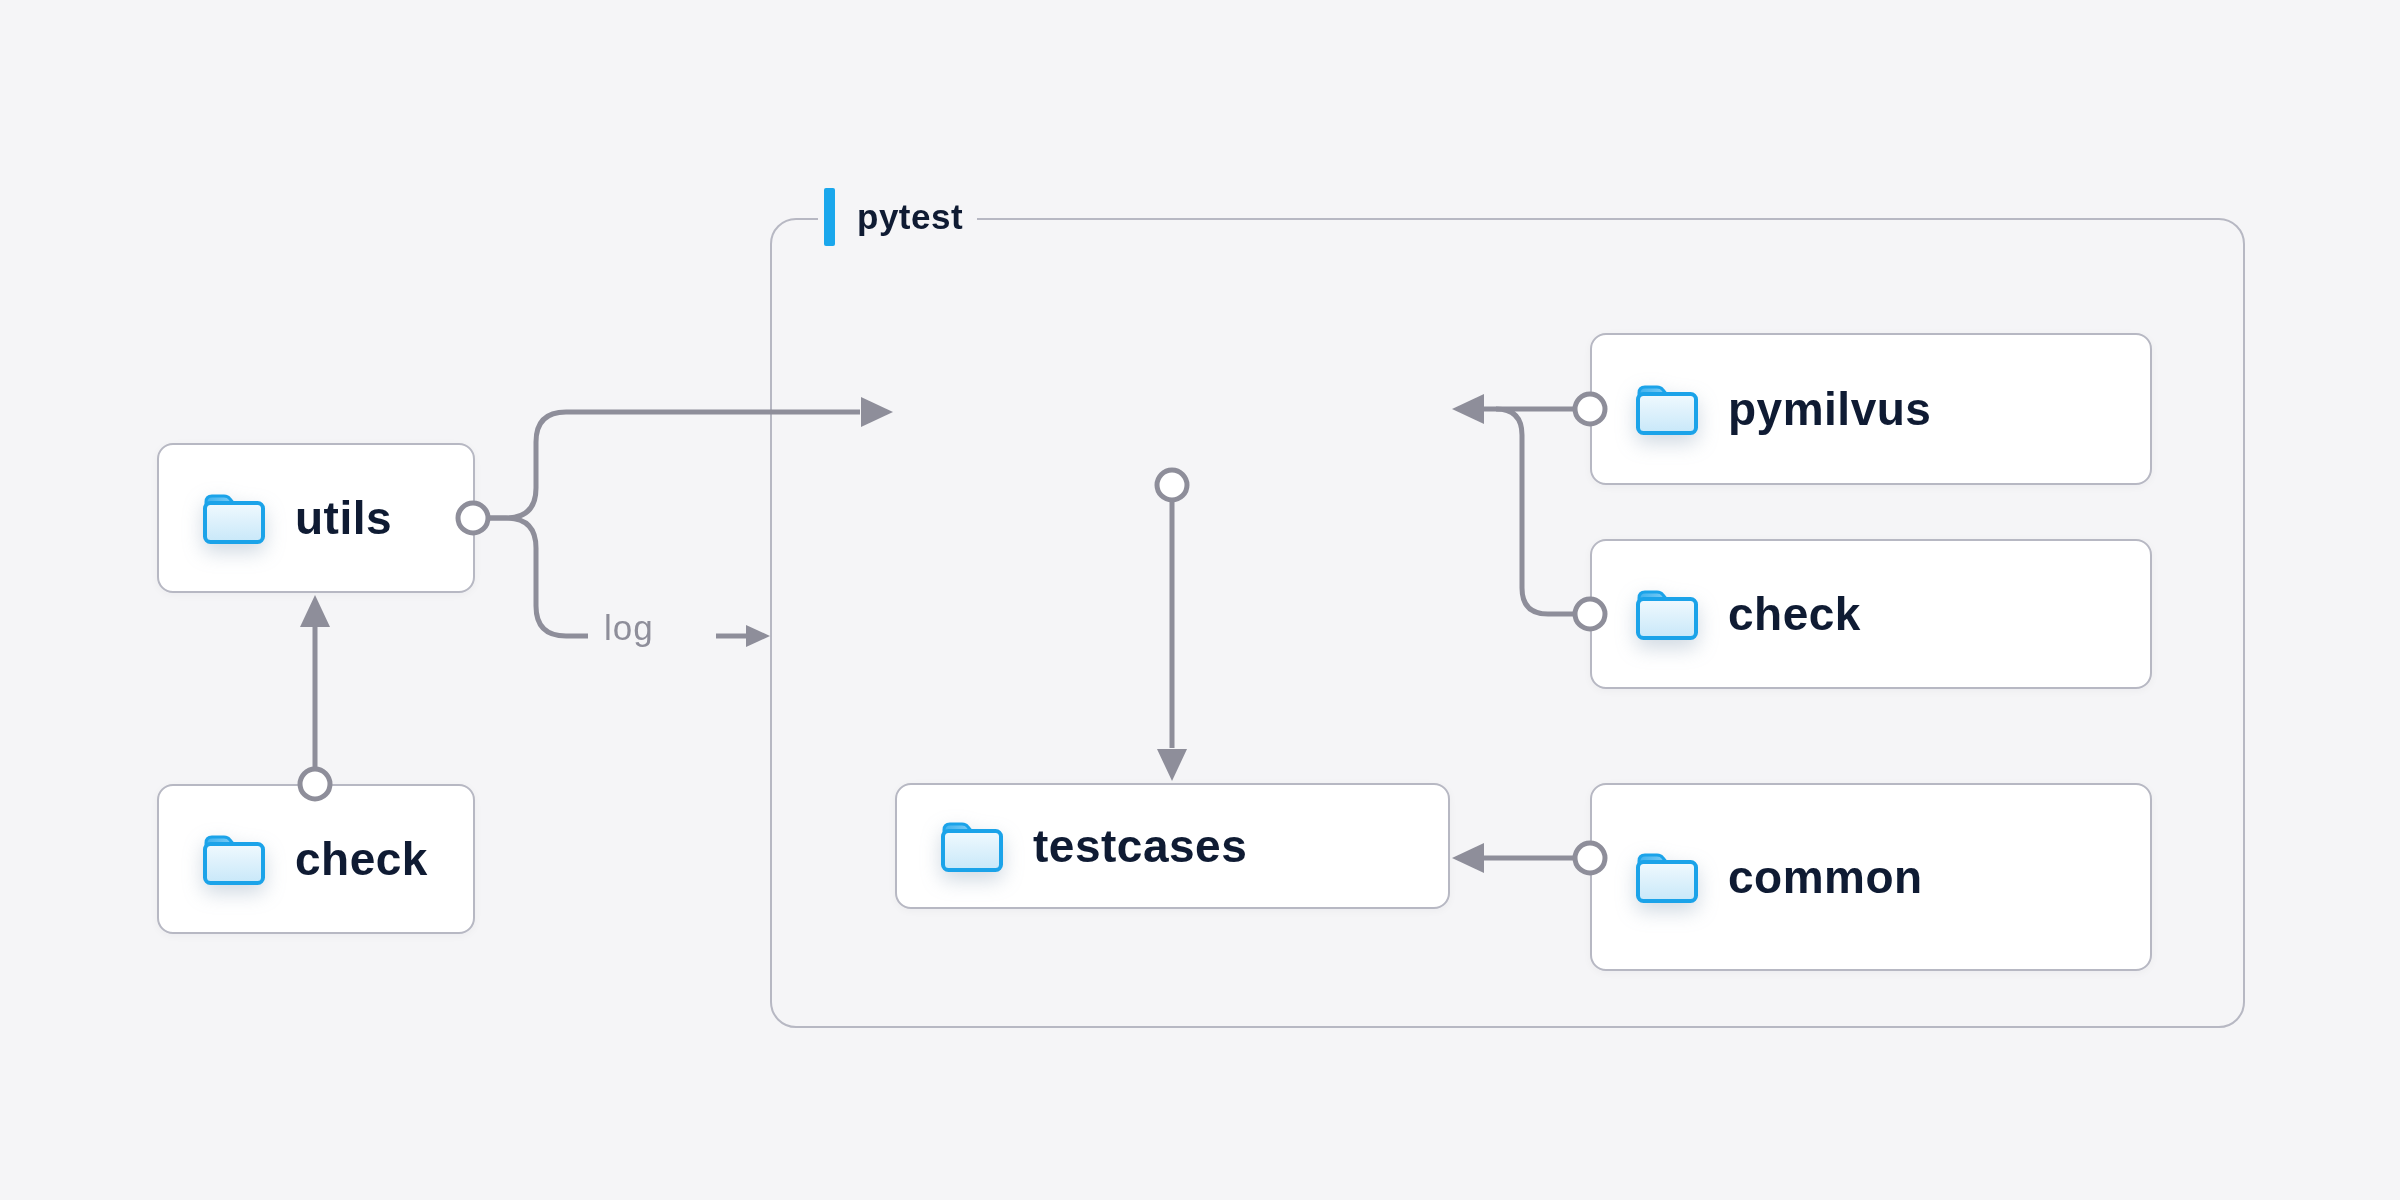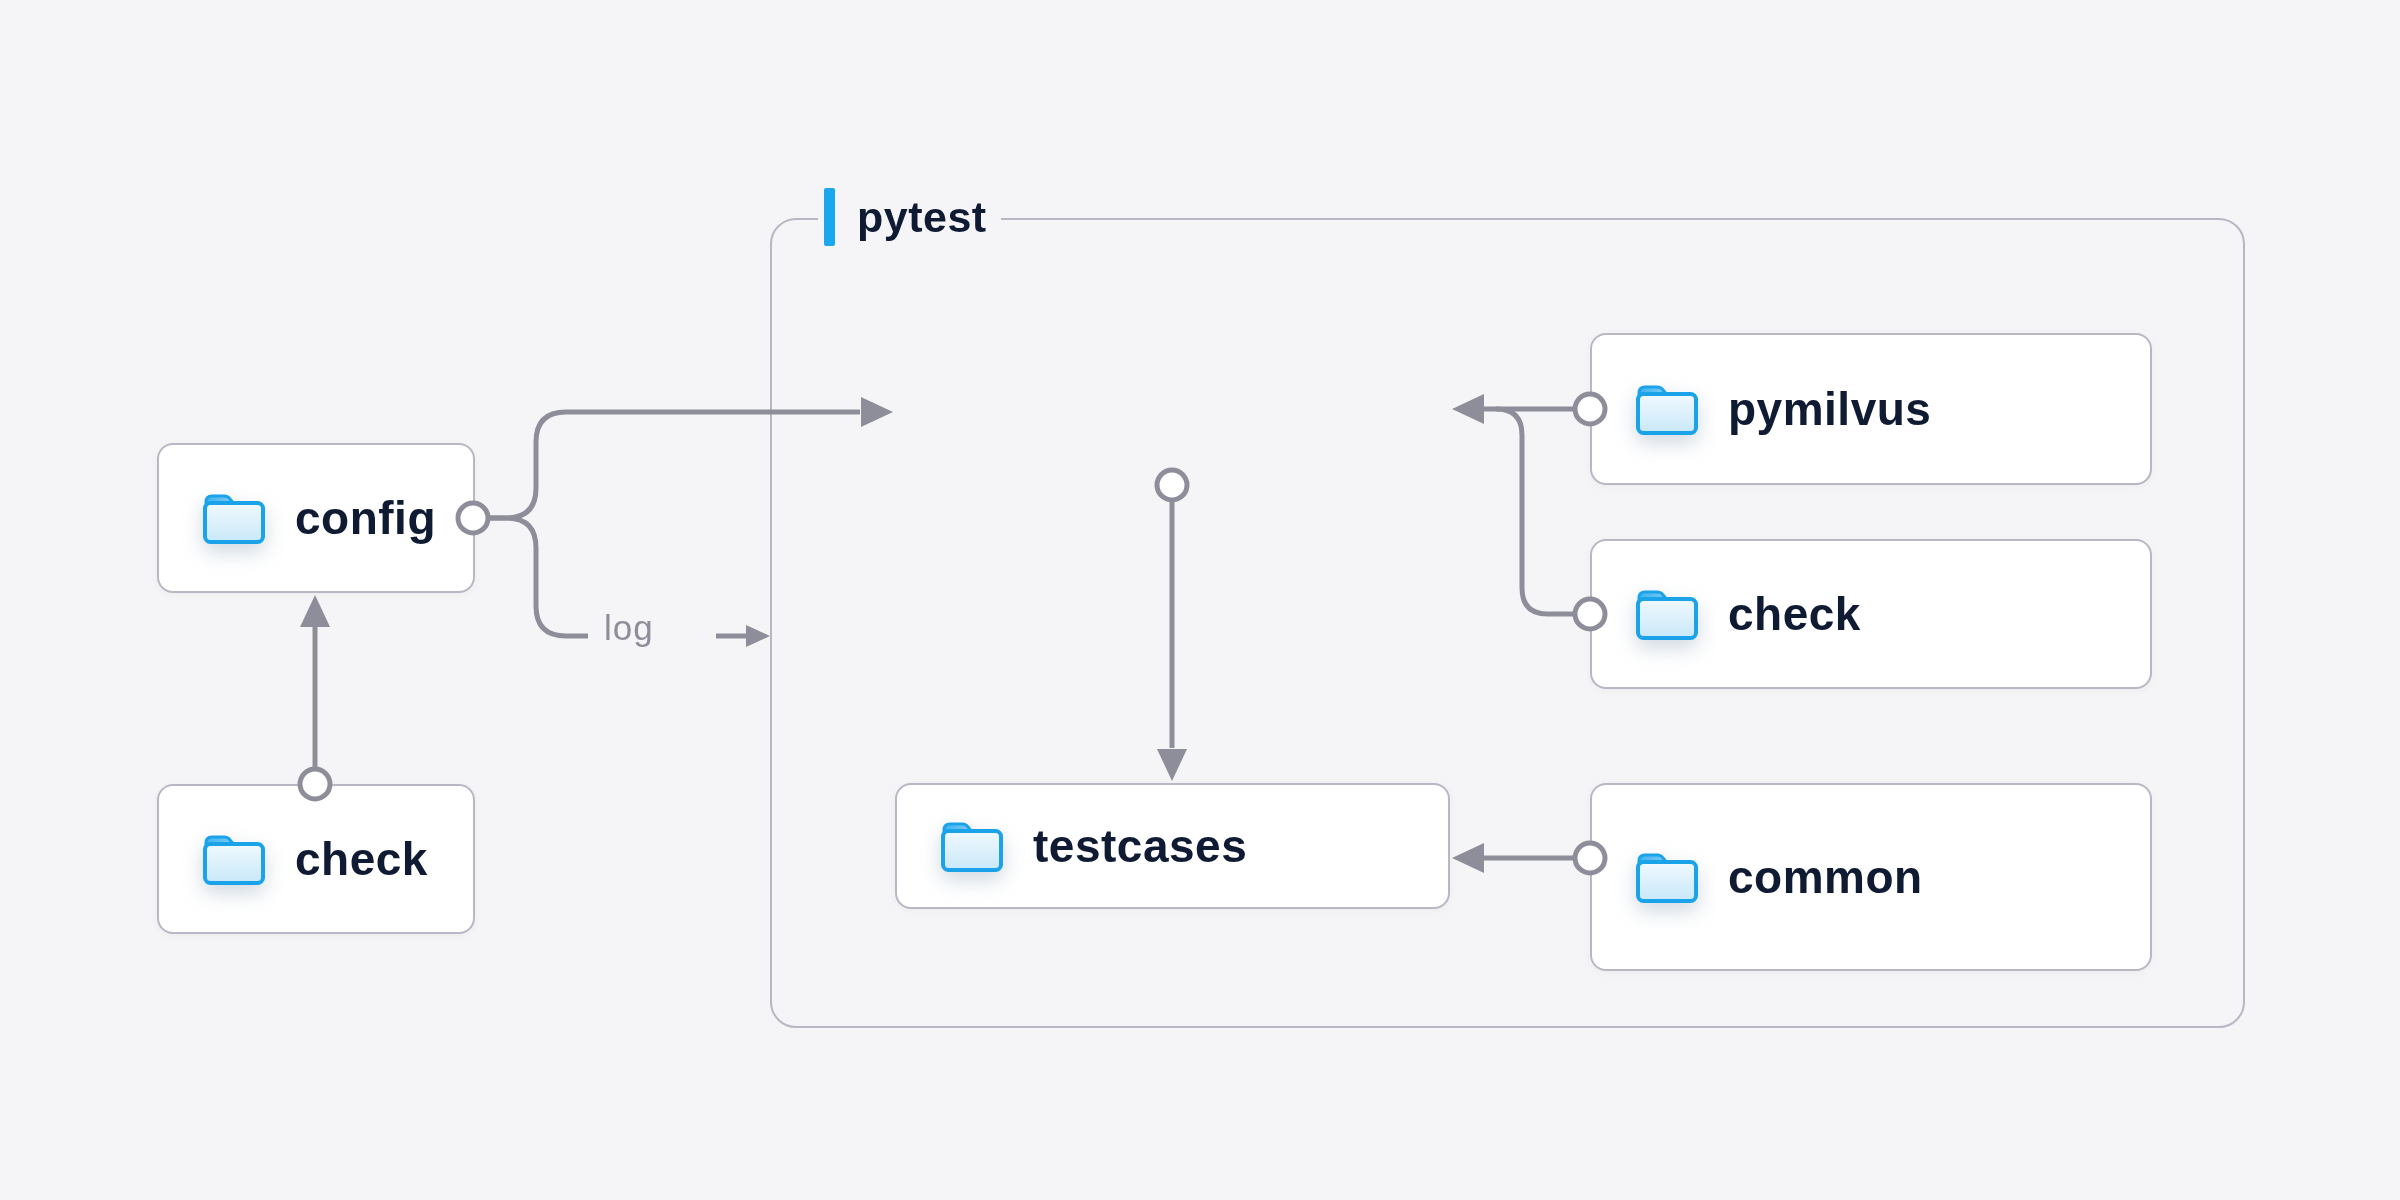--- a/index.html
+++ b/index.html
@@ -33,21 +33,21 @@
     height:62px;
   }
   .accent-bar{
     display:inline-block;
     width:11px;height:58px;
     background:var(--accent);
     border-radius:2px;
     margin-right:22px;
   }
   .group-label-text{
-    font-size:43px;
+    font-size:35px;
     font-weight:600;
     color:var(--ink);
     letter-spacing:0.5px;
   }
   .node{
     position:absolute;
     background:var(--boxbg);
     border:2px solid var(--border);
     border-radius:16px;
     display:flex;align-items:center;
@@ -107,21 +107,21 @@
               <stop offset="1" stop-color="#7fccf4"></stop>
     </linearGradient>
     <linearGradient id="fg0b" x1="0" y1="0" x2="0" y2="1">
       <stop offset="0" stop-color="#f0f9fe"></stop>
               <stop offset="1" stop-color="#c8e8f9"></stop>
     </linearGradient>
   </defs>
   <path d="M5 20 L5 13 Q5 7 11 7 H23 Q27 7 29 10 L34 16 H5 Z" fill="url(#fg0t)" stroke="#1ba3e9" stroke-width="3" stroke-linejoin="round"></path>
   <rect x="4" y="14" width="58" height="39" rx="5.5" fill="url(#fg0b)" stroke="#1ba3e9" stroke-width="4"></rect>
 </svg></span>
-    <span class="node-label">config</span>
+    <span class="node-label">utils</span>
   </div>
 
   <div class="node" style="left:157px;top:784px;width:318px;height:150px">
     <span class="folder">
 <svg width="66" height="58" viewBox="0 0 66 58" xmlns="http://www.w3.org/2000/svg">
   <defs>
     <linearGradient id="fg1t" x1="0" y1="0" x2="1" y2="0">
       <stop offset="0" stop-color="#3fb2ee"></stop>
               <stop offset="1" stop-color="#7fccf4"></stop>
     </linearGradient>

